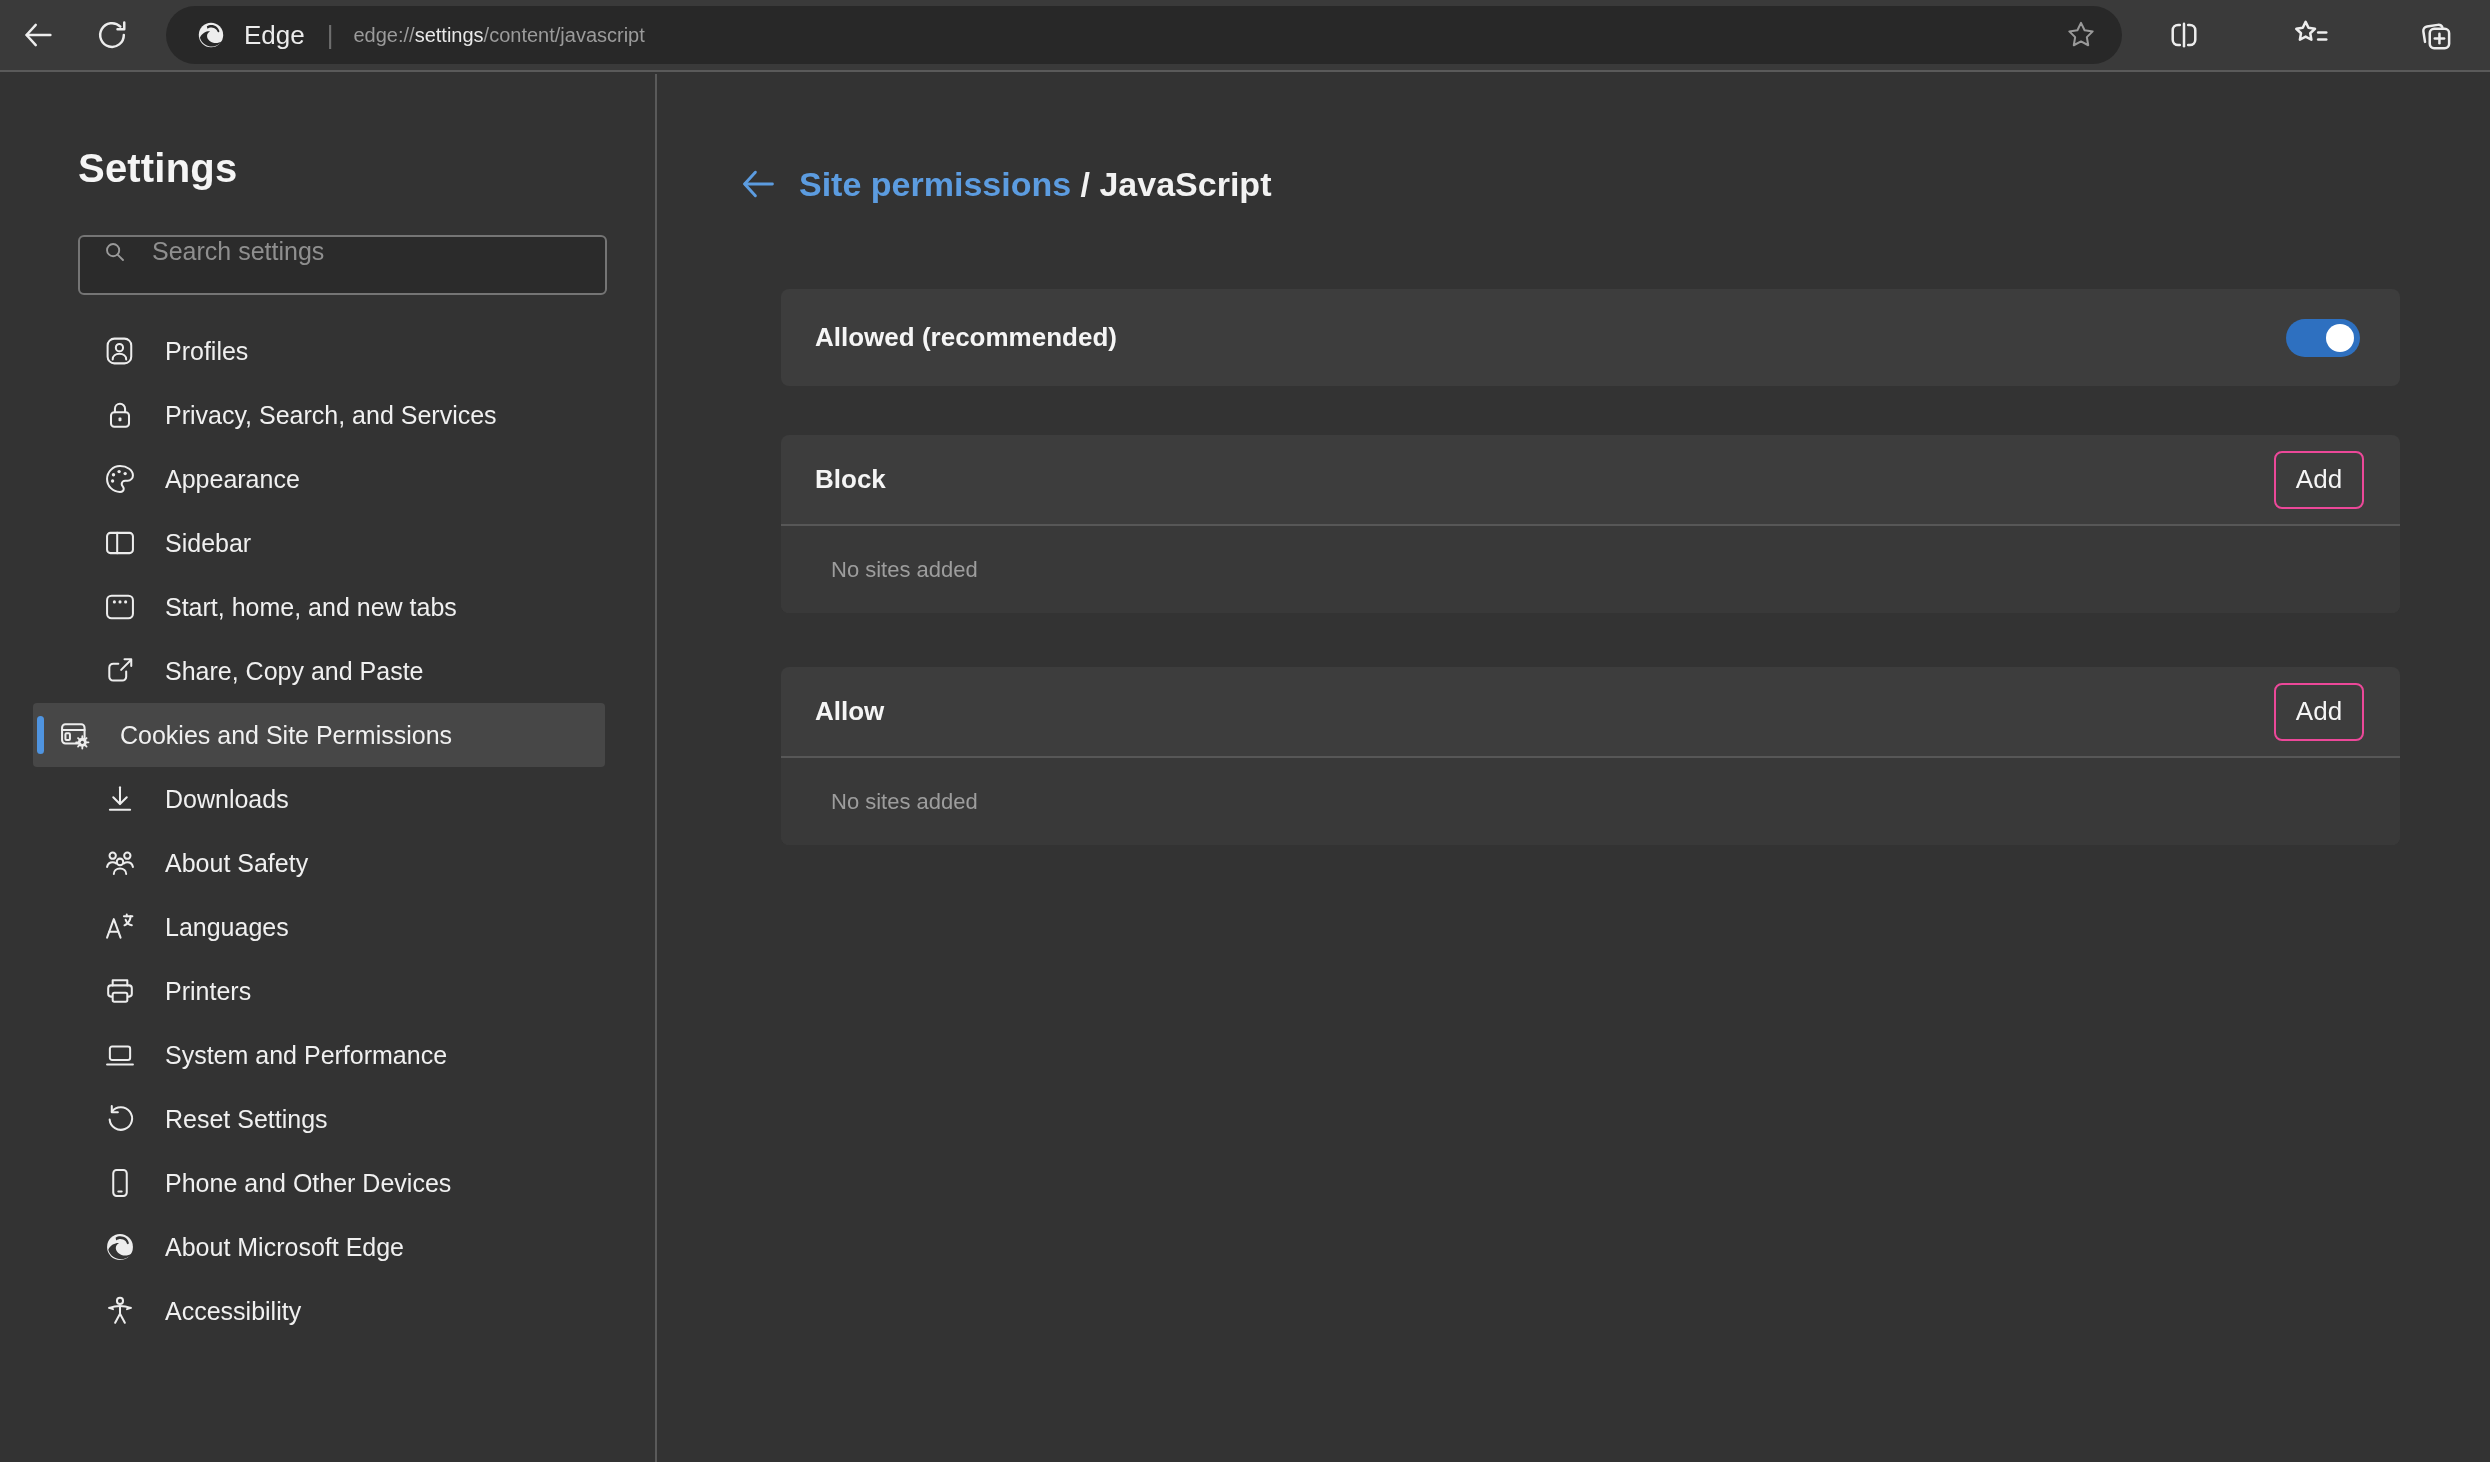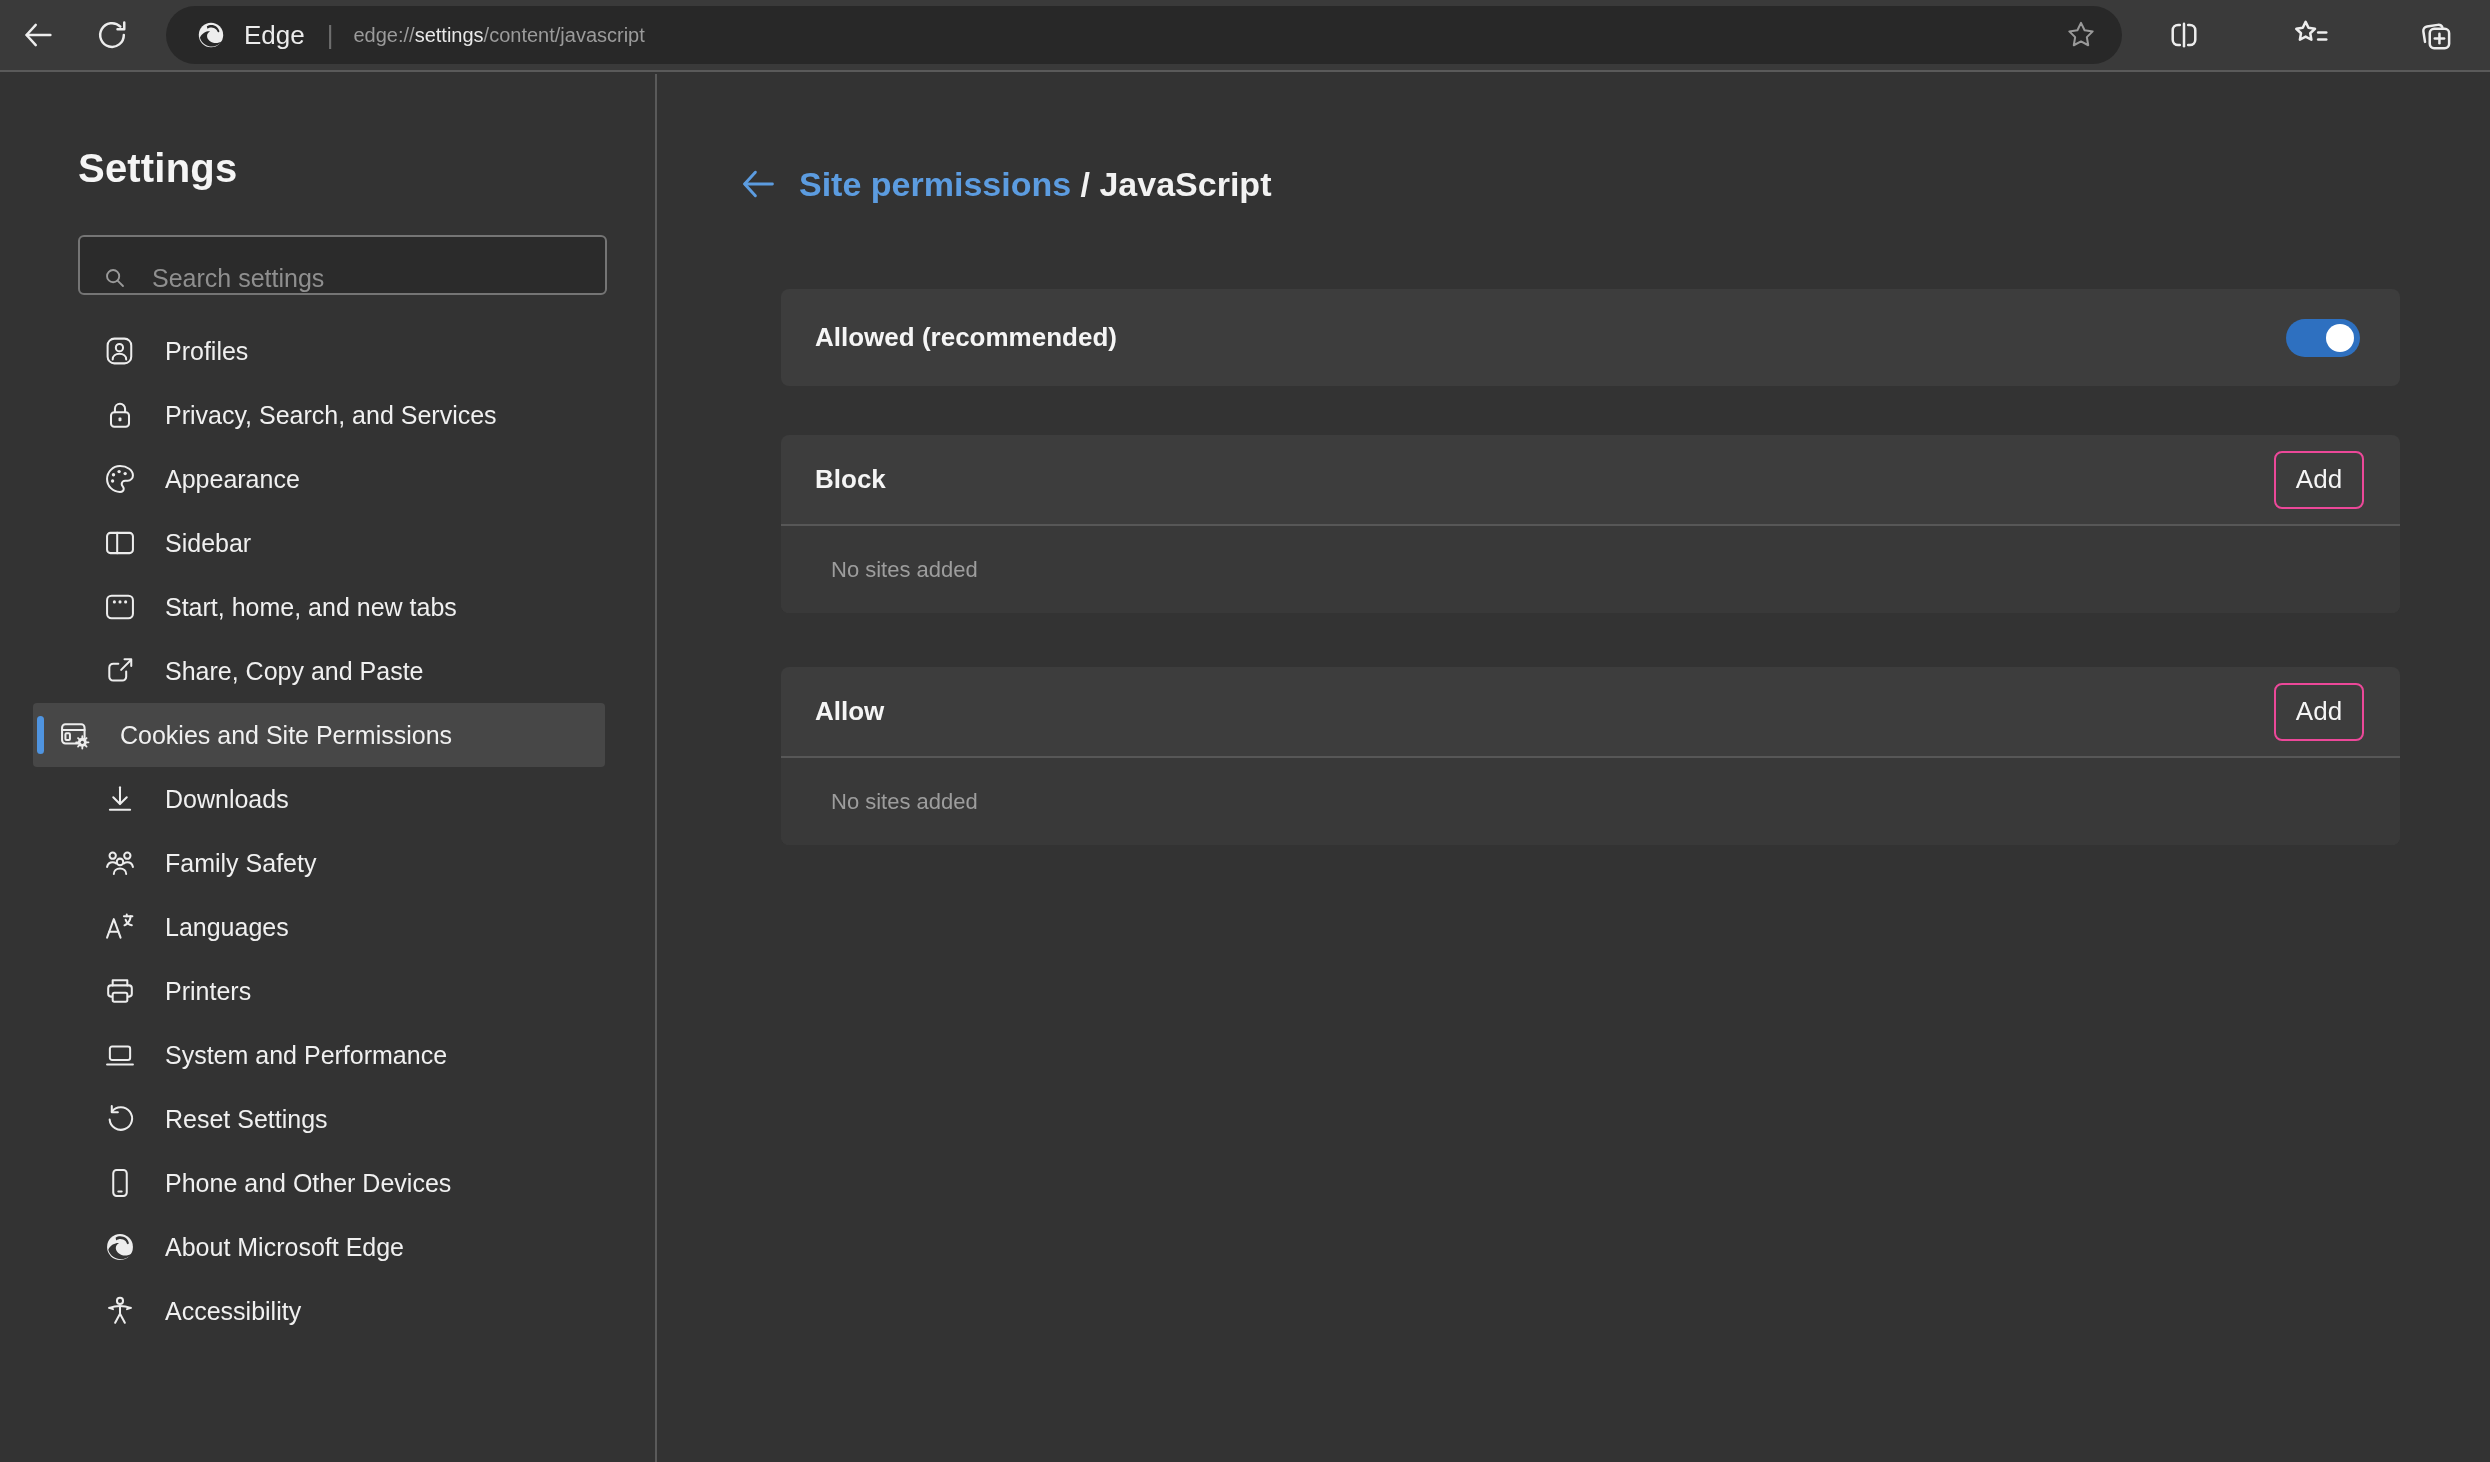--- a/index.html
+++ b/index.html
@@ -33,21 +33,21 @@
   .url-host { color:#e8e8e8; }
   .pill-star { margin-left:auto; flex:0 0 auto; width:46px; height:46px; display:flex; align-items:center; justify-content:center; cursor:pointer; background:none; border:none; }
   .tb-right { display:flex; align-items:center; margin-left:38px; gap:52px; }
 
   
   .content { position:absolute; top:74px; left:0; right:0; bottom:0; display:flex; }
   .sidebar { width:657px; flex:0 0 657px; border-right:2px solid #5a5a5a; padding-top:72px; }
   .sidebar h1 { font-size:40px; font-weight:bold; color:#f5f5f5; margin:0 0 44px 78px; letter-spacing:.2px; }
   .searchbox {
     margin-left:78px; width:529px; height:60px; background:#2b2b2b;
-    border:2px solid #757575; border-radius:6px; display:flex; align-items:flex-end; padding:0 16px 0 20px;
+    border:2px solid #757575; border-radius:6px; display:flex; align-items:flex-start; padding:0 16px 0 20px;
   }
   .searchbox input {
     background:transparent; border:none; outline:none; color:#e8e8e8;
     font-size:25px; font-family:"Liberation Sans", sans-serif; flex:1; margin-left:22px;
   }
   .searchbox input::placeholder { color:#8f8f8f; }
 
   .nav { margin-top:24px; list-style:none; }
   .nav li {
     position:relative; margin:0 50px 0 78px; height:64px; border-radius:4px;
@@ -235,21 +235,21 @@
       </li>
       <li>
         <svg class="nav-ic stroke-ic" viewBox="0 0 32 32">
           <circle cx="9.5" cy="9.5" r="2.8"></circle>
             <circle cx="22.5" cy="9.5" r="2.8"></circle>
             <circle cx="16" cy="15" r="2.9"></circle>
           <path d="M4.5 19.5c.6-2.7 2.6-4.1 5-4.1 1.1 0 2.1.3 3 .9"></path>
           <path d="M27.5 19.5c-.6-2.7-2.6-4.1-5-4.1-1.1 0-2.1.3-3 .9"></path>
           <path d="M10.5 25.8c0-3 2.4-4.9 5.5-4.9s5.5 1.9 5.5 4.9"></path>
         </svg>
-        <span class="lbl">Family Safety</span>
+        <span class="lbl">About Safety</span>
       </li>
       <li>
         <svg class="nav-ic stroke-ic" viewBox="0 0 32 32">
           <path d="M4.5 25.5 10.5 9l6 16.5"></path>
             <path d="M6.6 20.2h7.8"></path>
           <path d="M19.5 6.5h7.5"></path>
             <path d="M22 6.5V5"></path>
           <path d="M25.5 6.5c-.4 3.5-2.3 6.4-5.5 8"></path>
           <path d="M21 9.5c.8 2.6 2.8 4.4 5.5 5"></path>
         </svg>

